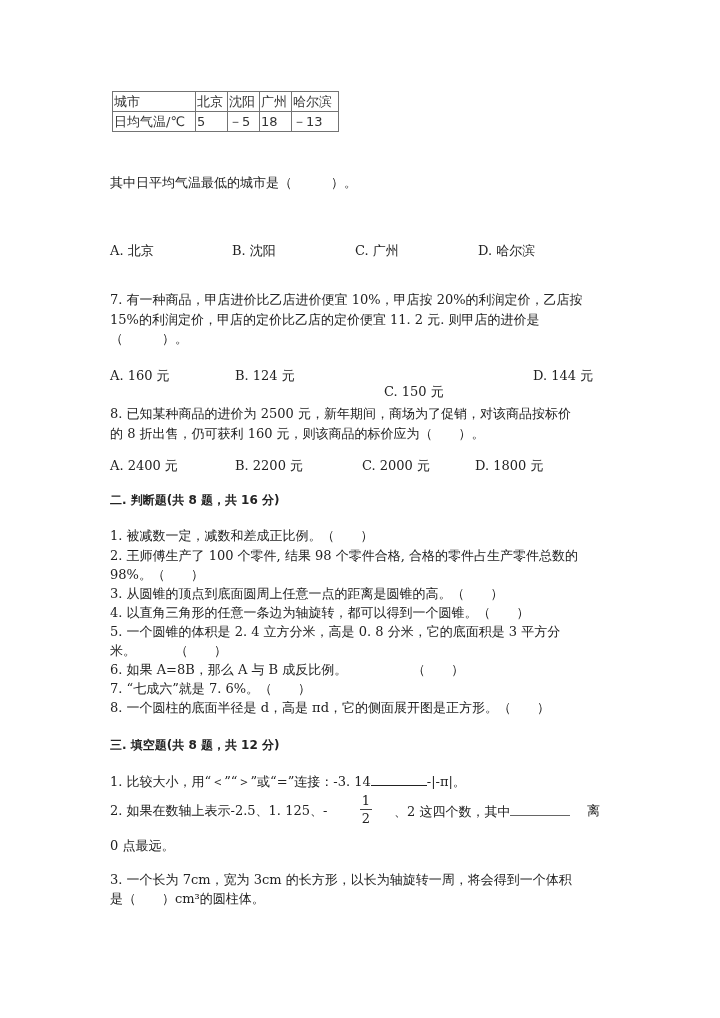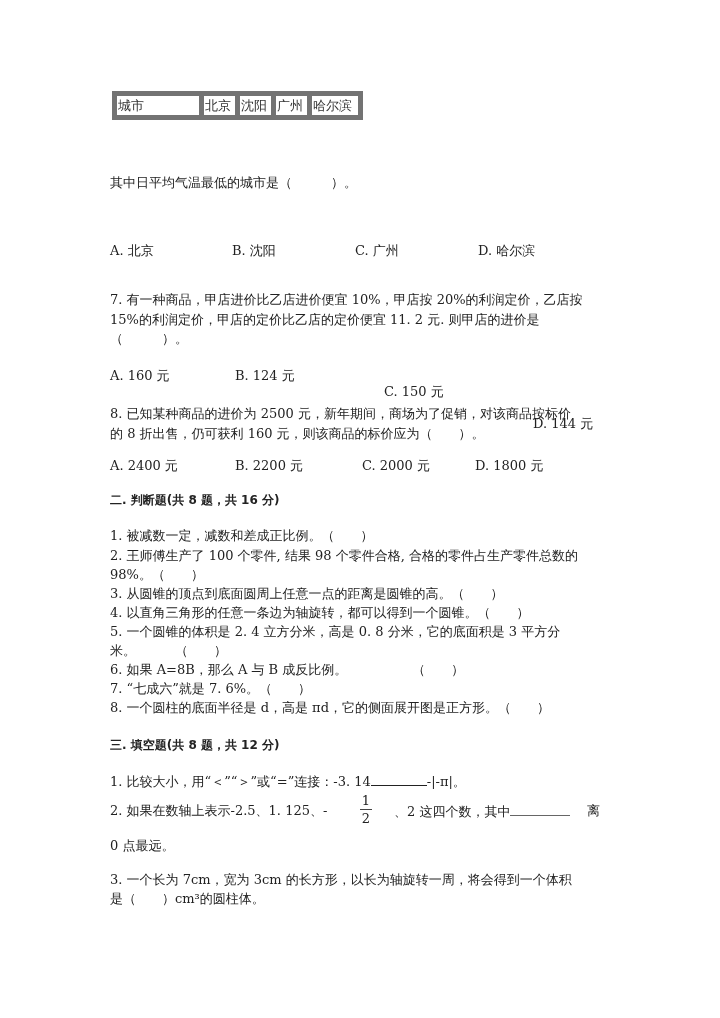--- a/index.html
+++ b/index.html
@@ -9,21 +9,21 @@
     color: #222222; font-size: 13px;
   }
   .abs { position: absolute; white-space: nowrap; line-height: 20px; }
   table.temp {
     position: absolute; left: 112px; top: 91px;
     border-collapse: collapse;
     font-family: "DejaVu Sans", "Liberation Sans", sans-serif;
     font-size: 13px; color: #333;
   }
   table.temp td {
-    border: 5px solid #737373; padding: 0 1px; height: 19px; line-height: 19px;
+    border: 1px solid #737373; padding: 0 1px; height: 19px; line-height: 19px;
     white-space: nowrap;
   }
   .c0 { width: 80px; }
   .c1, .c2, .c3 { width: 29px; }
   .c4 { width: 44px; }
   .opt { position: absolute; white-space: nowrap; line-height: 20px; font-size: 13px; }
   .sec { font-family: "DejaVu Sans", "Liberation Sans", sans-serif; font-weight: bold; font-size: 12px; }
   .blank { display: inline-block; border-bottom: 1px solid #222; height: 14px; vertical-align: baseline; }
   .frac { position: absolute; font-size: 13px; text-align: center; width: 14px; line-height: 16px; }
 </style>
@@ -32,36 +32,43 @@
 
 <table class="temp">
   <tbody>
       <tr>
     <td class="c0">城市</td>
     <td class="c1">北京</td>
     <td class="c2">沈阳</td>
     <td class="c3">广州</td>
     <td class="c4">哈尔滨</td>
   </tr>
+  <tr>
+    <td class="c0">日均气温/℃</td>
+    <td class="c1">5</td>
+    <td class="c2">－5</td>
+    <td class="c3">18</td>
+    <td class="c4">－13</td>
+  </tr>
 </tbody>
   </table>
 
 <div class="abs" style="left:110px; top:173px;">其中日平均气温最低的城市是（　　　）。</div>
 <div class="opt" style="left:110px; top:241px;">A. 北京</div>
 <div class="opt" style="left:232px; top:241px;">B. 沈阳</div>
 <div class="opt" style="left:355px; top:241px;">C. 广州</div>
 <div class="opt" style="left:478px; top:241px;">D. 哈尔滨</div>
 
 <div class="abs" style="left:110px; top:290px;">7. 有一种商品，甲店进价比乙店进价便宜 10%，甲店按 20%的利润定价，乙店按</div>
 <div class="abs" style="left:110px; top:310px;">15%的利润定价，甲店的定价比乙店的定价便宜 11. 2 元. 则甲店的进价是</div>
 <div class="abs" style="left:110px; top:329px;">（　　　）。</div>
 <div class="opt" style="left:110px; top:366px;">A. 160 元</div>
 <div class="opt" style="left:235px; top:366px;">B. 124 元</div>
 <div class="opt" style="left:384px; top:382px;">C. 150 元</div>
-<div class="opt" style="left:533px; top:366px;margin-top:48px;">D. 144 元</div>
+<div class="opt" style="left:533px; top:366px;">D. 144 元</div>
 
 <div class="abs" style="left:110px; top:404px;">8. 已知某种商品的进价为 2500 元，新年期间，商场为了促销，对该商品按标价</div>
 <div class="abs" style="left:110px; top:424px;">的 8 折出售，仍可获利 160 元，则该商品的标价应为（　　）。</div>
 <div class="opt" style="left:110px; top:456px;">A. 2400 元</div>
 <div class="opt" style="left:235px; top:456px;">B. 2200 元</div>
 <div class="opt" style="left:362px; top:456px;">C. 2000 元</div>
 <div class="opt" style="left:475px; top:456px;">D. 1800 元</div>
 
 <div class="abs sec" style="left:110px; top:490px;">二. 判断题(共 8 题，共 16 分)</div>
 <div class="abs" style="left:110px; top:526px;">1. 被减数一定，减数和差成正比例。（　　）</div>

